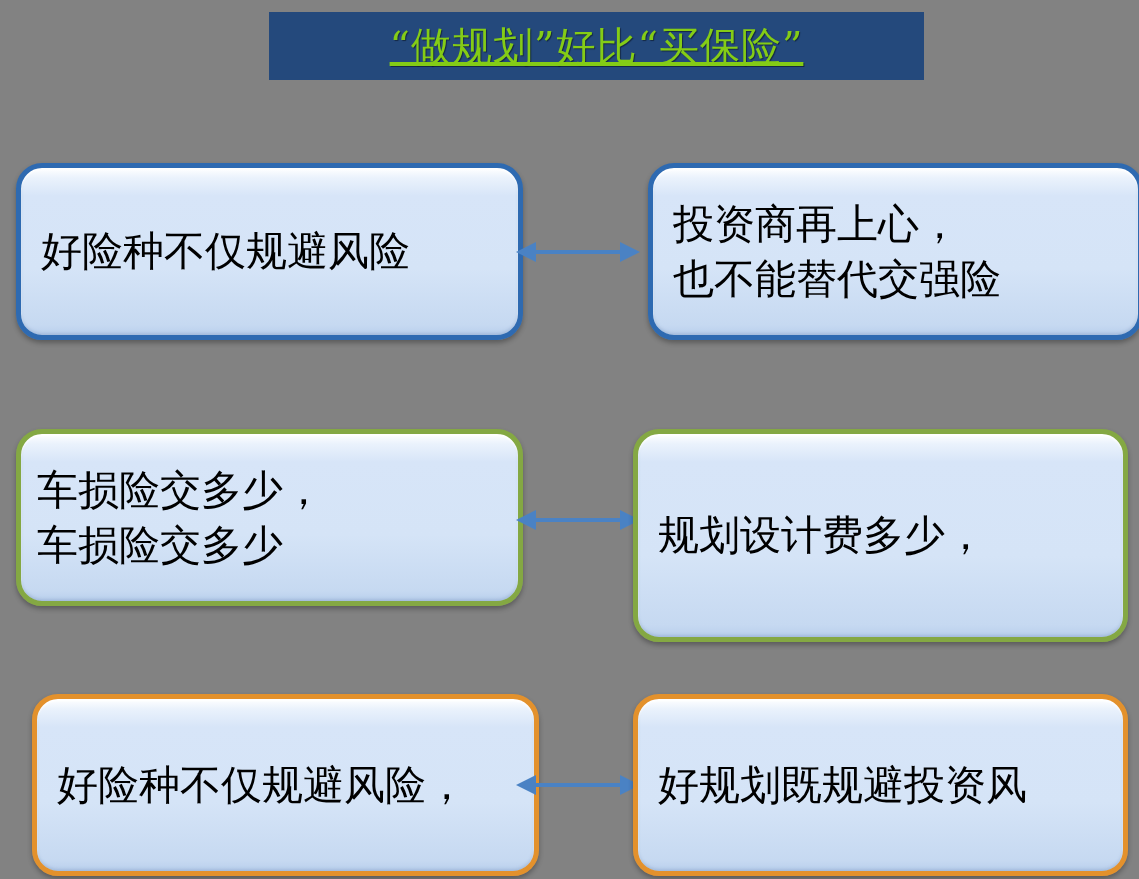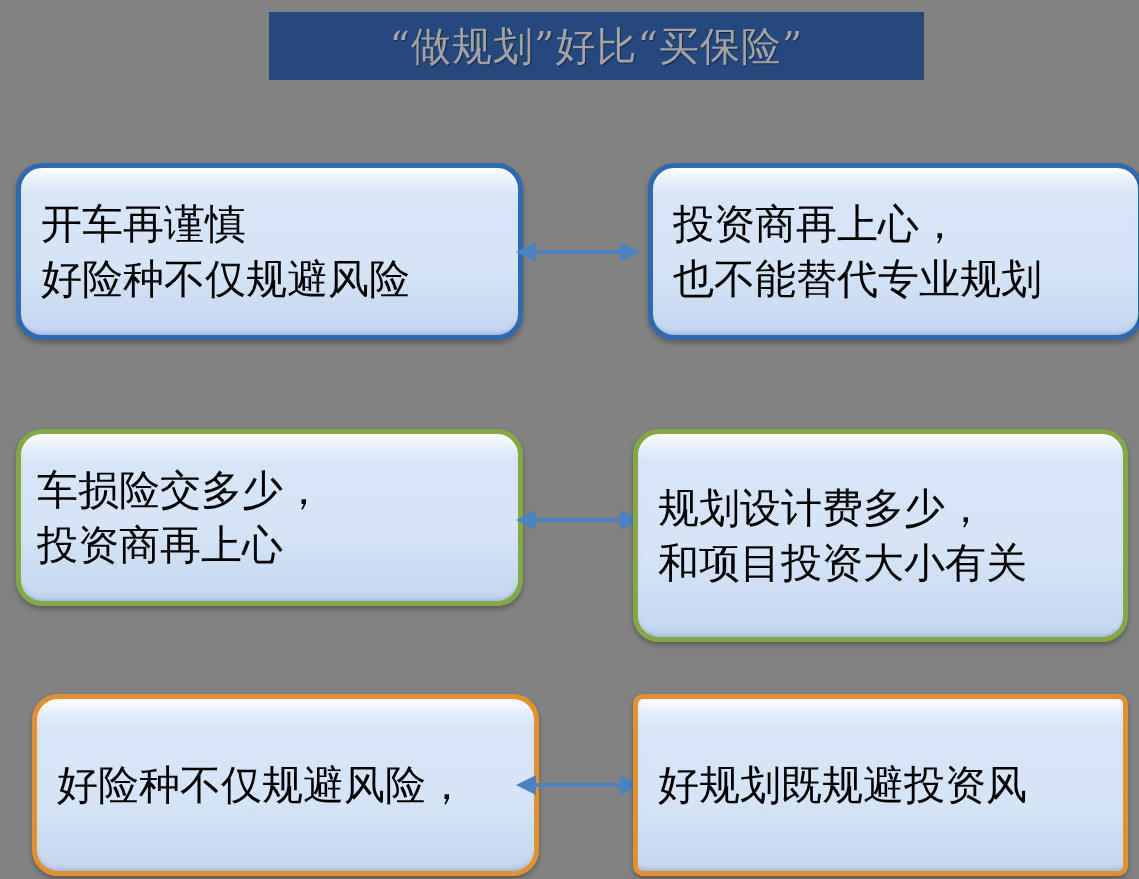--- a/index.html
+++ b/index.html
@@ -26,27 +26,28 @@
     left: 269px;
     top: 12px;
     width: 655px;
     height: 68px;
     background: #24497c;
     display: flex;
     align-items: center;
     justify-content: center;
   }
   .title-banner .title-text {
-    color: #a3a3a3;
+    color: #84cc16;
     font-family: "DejaVu Serif", "Liberation Serif", serif;
     font-size: 40px;
     line-height: 1;
     letter-spacing: 1px;
     white-space: nowrap;
     text-shadow: 1px 1px 1px rgba(0,0,0,0.45);
+    text-decoration: underline;
   }
 
   
   .box {
     position: absolute;
     box-sizing: border-box;
     border-radius: 26px;
     background:
       linear-gradient(to bottom,
         #ffffff 0px,
@@ -77,21 +78,21 @@
   .box.blue   { border: 5px solid #2e6ab1; }
   .box.green  { border: 5px solid #84a843; }
   .box.orange { border: 5px solid #e3912c; }
 
   
   .box.r1.left  { left: 16px;  top: 163px; width: 507px;  height: 177px; }
   .box.r1.right { left: 648px; top: 163px; width: 495px;  height: 177px; }
   .box.r2.left  { left: 16px;  top: 429px; width: 507px;  height: 177px; padding-left: 16px; }
   .box.r2.right { left: 633px; top: 429px; width: 495px;  height: 213px; }
   .box.r3.left  { left: 16px;  top: 694px; width: 507px;  height: 182px; margin-left: 16px; }
-  .box.r3.right { left: 633px; top: 694px; width: 495px;  height: 182px; border-radius: 10px; }
+  .box.r3.right { left: 633px; top: 694px; width: 495px;  height: 182px; }
 
   
   .connector {
     position: absolute;
     left: 516px;
     width: 124px;
     height: 34px;
   }
   .connector.c1 { top: 235px; }
   .connector.c2 { top: 503px; }
@@ -102,59 +103,57 @@
 <body>
 
 <div id="slide">
 
   <div class="title-banner">
     <span class="title-text">“做规划”好比“买保险”</span>
   </div>
 
   <div class="box blue r1 left">
     <div class="box-inner">
-      <div class="box-line">开车再谨慎</div>
       <div class="box-line">好险种不仅规避风险</div>
     </div>
   </div>
 
   <div class="connector c1">
     <svg viewBox="0 0 124 34" xmlns="http://www.w3.org/2000/svg">
       <line x1="14" y1="17" x2="110" y2="17" stroke="#4a82c4" stroke-width="4"></line>
       <polygon points="0,17 20,7 20,27" fill="#4a82c4"></polygon>
       <polygon points="124,17 104,7 104,27" fill="#4a82c4"></polygon>
     </svg>
   </div>
 
   <div class="box blue r1 right">
     <div class="box-inner">
       <div class="box-line">投资商再上心，</div>
-      <div class="box-line">也不能替代专业规划</div>
+      <div class="box-line">也不能替代交强险</div>
     </div>
   </div>
 
   <div class="box green r2 left">
     <div class="box-inner">
       <div class="box-line">车损险交多少，</div>
-      <div class="box-line">投资商再上心</div>
+      <div class="box-line">车损险交多少</div>
     </div>
   </div>
 
   <div class="connector c2">
     <svg viewBox="0 0 124 34" xmlns="http://www.w3.org/2000/svg">
       <line x1="14" y1="17" x2="110" y2="17" stroke="#4a82c4" stroke-width="4"></line>
       <polygon points="0,17 20,7 20,27" fill="#4a82c4"></polygon>
       <polygon points="124,17 104,7 104,27" fill="#4a82c4"></polygon>
     </svg>
   </div>
 
   <div class="box green r2 right">
     <div class="box-inner">
       <div class="box-line">规划设计费多少，</div>
-      <div class="box-line">和项目投资大小有关</div>
     </div>
   </div>
 
   <div class="box orange r3 left">
     <div class="box-inner">
       <div class="box-line">好险种不仅规避风险，</div>
     </div>
   </div>
 
   <div class="connector c3">

